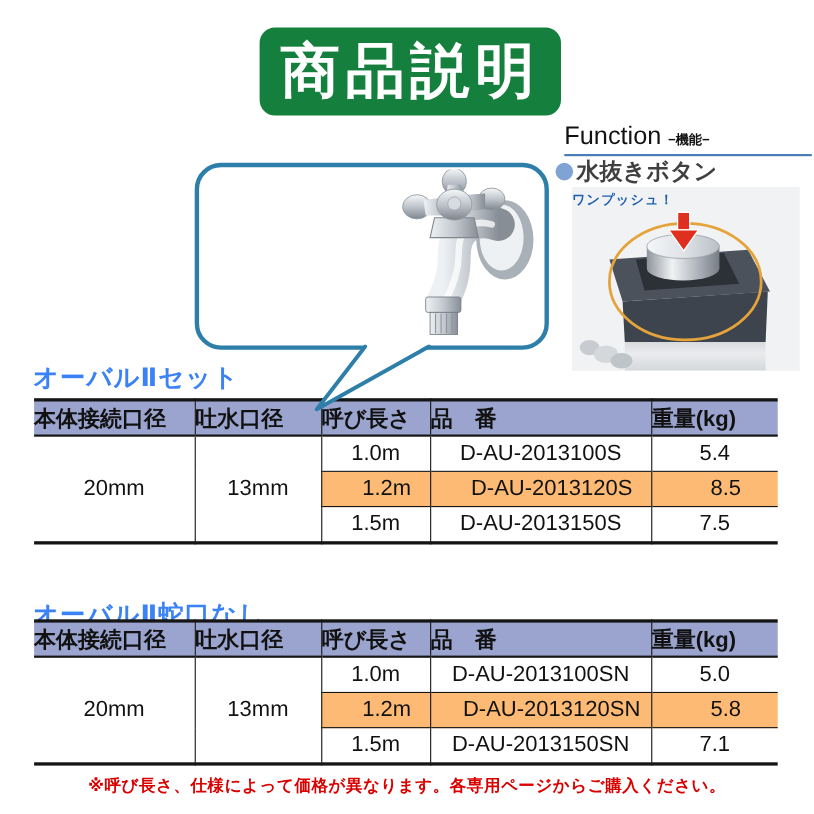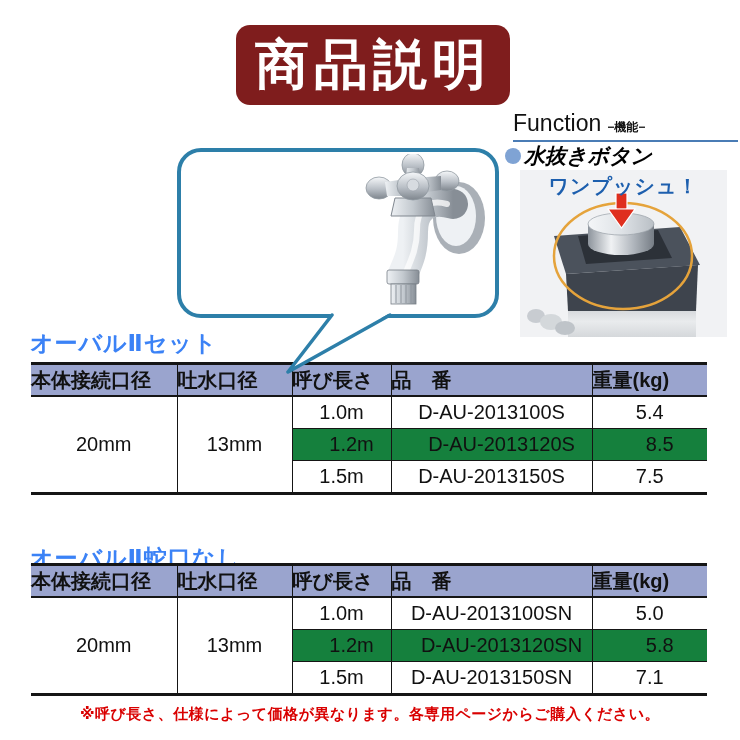--- a/index.html
+++ b/index.html
@@ -4,49 +4,49 @@
 <style>
   html,body{margin:0;padding:0;}
   body{
     width:740px;height:740px;position:relative;background:#ffffff;
     font-family:"Liberation Sans","DejaVu Sans",sans-serif;color:#1a1a1a;
     overflow:hidden;
   }
   
   .banner{
     position:absolute;left:236px;top:25px;width:274px;height:80px;
-    background:#7f1d1d;border-radius:14px;
+    background:#15803d;border-radius:14px;
     display:flex;align-items:center;justify-content:center;
     color:#ffffff;font-size:54px;font-weight:bold;letter-spacing:5px;
   }
   
   .function-head{
     position:absolute;left:513px;top:110px;width:225px;
     border-bottom:2px solid #4a7cb5;padding-bottom:3px;
     display:flex;align-items:baseline;gap:6px;white-space:nowrap;
   }
   .function-head .en{font-size:23px;font-weight:normal;color:#111;}
   .function-head .jp{font-size:12px;font-weight:bold;color:#111;}
   .feature-row{
     position:absolute;left:505px;top:142px;width:232px;
     display:flex;align-items:center;gap:3px;white-space:nowrap;
   }
   .feature-row .bullet{
     width:16px;height:16px;border-radius:50%;background:#7fa3d4;flex:0 0 auto;
   }
-  .feature-row .label{font-size:21px;font-weight:bold;color:#000000;font-style:italic;}
+  .feature-row .label{font-size:21px;font-weight:bold;color:#404040;}
   
   .photo{
     position:absolute;left:520px;top:170px;width:207px;height:167px;
     background:#f1f2f4;overflow:hidden;
   }
   .photo svg{position:absolute;left:0;top:0;}
   .photo .caption{
-    position:absolute;left:0;top:3px;width:100%;text-align:center;
-    color:#1d5fae;font-size:20px;font-weight:bold;letter-spacing:1px;z-index:3;
+    position:absolute;left:0;top:3px;width:100%;text-align:left;
+    color:#1d5fae;font-size:12px;font-weight:bold;letter-spacing:1px;z-index:3;
   }
   
   .bubble{
     position:absolute;left:177px;top:148px;width:322px;height:170px;
     background:#ffffff;border:4px solid #2d7fa9;border-radius:24px;
     box-sizing:border-box;z-index:2;
   }
   .bubble-tail{position:absolute;left:270px;top:313px;z-index:3;}
   .bubble-text{
     position:absolute;left:12px;top:32px;width:178px;text-align:center;
@@ -74,21 +74,21 @@
     text-align:left;
   }
   table.spec td{
     font-size:20px;color:#111;height:31px;padding:0;text-align:center;
     font-weight:normal;
   }
   table.spec th,table.spec td{border-left:1.5px solid #151515;border-right:1.5px solid #151515;}
   table.spec th:first-child,table.spec td.outer-left{border-left:none;}
   table.spec th:last-child,table.spec td:last-child{border-right:none;}
   table.spec tbody tr+tr td{border-top:1.5px solid #151515;}
-  table.spec tr.hl td{background:#15803d;padding-left:20px;}
+  table.spec tr.hl td{background:#fdba74;padding-left:20px;}
   
   .footnote{
     position:absolute;left:0;top:705px;width:740px;text-align:center;
     color:#d90000;font-size:15px;font-weight:bold;letter-spacing:0.5px;
   }
 </style>
 </head>
 <body>
 
 <div class="banner">

